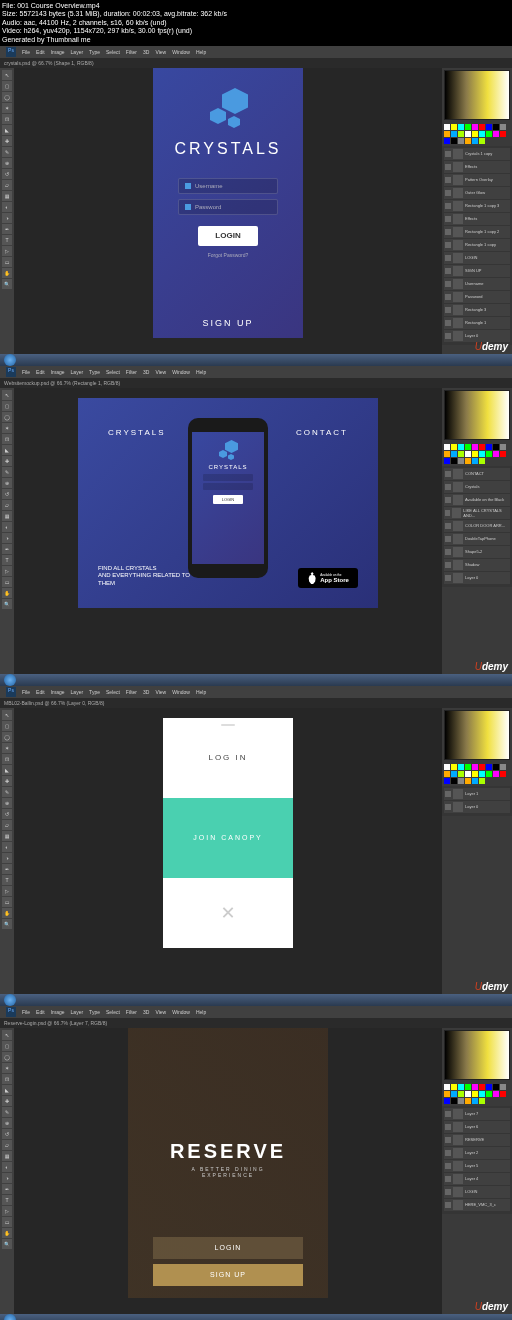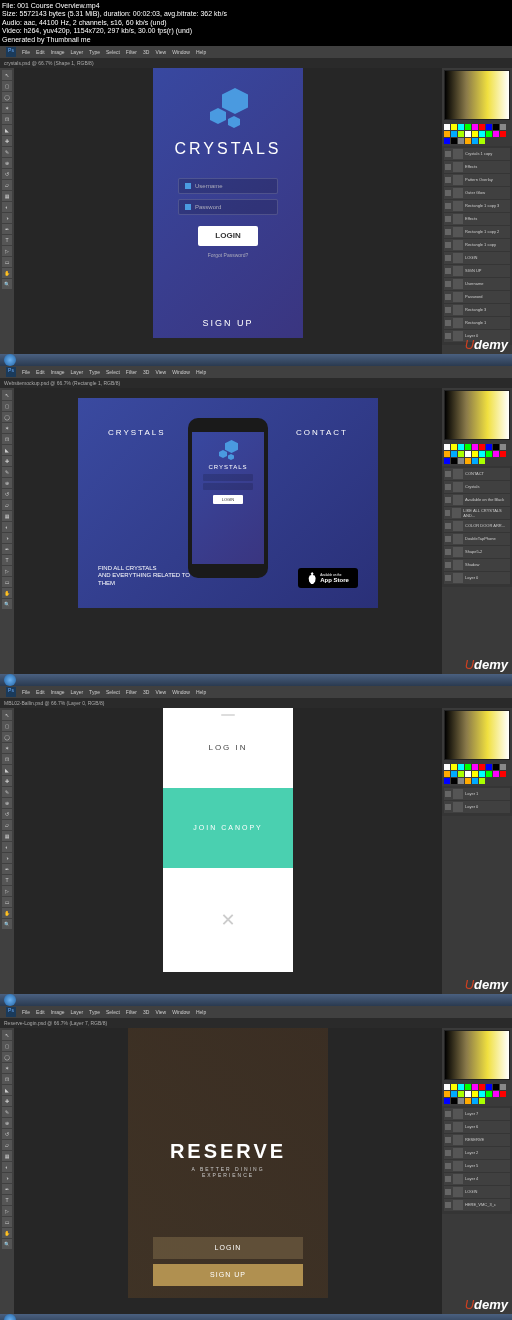--- a/index.html
+++ b/index.html
@@ -14,21 +14,21 @@
 .swatch { height: 50px; background: linear-gradient(90deg,#000,#8a7a4a,#f0e040,#fff); margin: 2px; border: 1px solid #222; }
 .chips { display: flex; flex-wrap: wrap; gap: 1px; padding: 2px; }
 .chips div { width: 6px; height: 6px; }
 .layers { background: #353535; font-size: 4px; color: #ccc; padding: 2px; }
 .layer { display: flex; align-items: center; gap: 2px; padding: 1px; background: #404040; margin-bottom: 1px; }
 .eye { width: 6px; height: 6px; background: #666; }
 .thumb { width: 10px; height: 10px; background: #555; }
 .canvas { position: absolute; left: 14px; right: 70px; top: 22px; bottom: 12px; background: #262626; display: flex; align-items: flex-start; justify-content: center; }
 .taskbar { position: absolute; bottom: 0; left: 0; right: 0; height: 12px; background: linear-gradient(#4a6080,#2a3a50); display: flex; align-items: center; padding: 0 4px; }
 .start { width: 12px; height: 12px; background: radial-gradient(#6ab0f0,#2060a0); border-radius: 50%; }
-.udemy { position: absolute; right: 4px; bottom: 14px; font-size: 13px; color: #fff; font-style: italic; }
+.udemy { position: absolute; right: 4px; bottom: 14px; font-size: 10px; color: #fff; font-style: italic; }
 .udemy span { color: #d04020; }
 
 .crystals { width: 150px; height: 270px; background: linear-gradient(135deg,#3848a0,#3a3580); display: flex; flex-direction: column; align-items: center; padding: 20px 0 10px; }
 .logo { width: 40px; height: 40px; position: relative; }
 .hex { position: absolute; background: #4a9ae0; clip-path: polygon(50% 0,100% 25%,100% 75%,50% 100%,0 75%,0 25%); }
 .h1 { width: 26px; height: 26px; left: 14px; top: 0; }
 .h2 { width: 16px; height: 16px; left: 2px; top: 20px; }
 .h3 { width: 12px; height: 12px; left: 20px; top: 28px; }
 .brand { color: #fff; font-size: 16px; letter-spacing: 3px; font-weight: 300; margin: 12px 0 20px; }
 .field { width: 100px; height: 16px; background: rgba(0,0,0,0.15); border: 1px solid rgba(255,255,255,0.15); border-radius: 2px; margin-bottom: 5px; color: #aab; font-size: 6px; padding: 0 6px; display: flex; align-items: center; gap: 4px; }
@@ -43,21 +43,21 @@
 .screen { width: 100%; height: 100%; background: linear-gradient(135deg,#3848a0,#3a3580); display: flex; flex-direction: column; align-items: center; padding: 8px 0; }
 .mh { position: absolute; background: #4a9ae0; clip-path: polygon(50% 0,100% 25%,100% 75%,50% 100%,0 75%,0 25%); }
 .mbrand { color: #fff; font-size: 6px; letter-spacing: 1px; margin: 4px 0; }
 .mfield { width: 50px; height: 7px; background: rgba(0,0,0,0.15); border-radius: 1px; margin-bottom: 2px; }
 .mbtn { width: 30px; height: 9px; background: #fff; border-radius: 1px; margin: 3px 0; font-size: 4px; color: #333; text-align: center; line-height: 9px; }
 .tagline { position: absolute; left: 20px; bottom: 20px; color: #fff; font-size: 6px; line-height: 1.3; }
 .appstore { position: absolute; right: 20px; bottom: 20px; width: 60px; height: 20px; background: #000; border-radius: 3px; color: #fff; font-size: 5px; display: flex; align-items: center; justify-content: center; gap: 3px; }
 .apple { width: 10px; height: 12px; background: #fff; clip-path: polygon(50% 0,65% 15%,55% 25%,75% 30%,85% 50%,80% 80%,60% 100%,40% 100%,20% 80%,15% 50%,25% 30%,45% 25%,35% 15%); }
 .watermark { position: absolute; left: 50%; transform: translateX(-50%); bottom: -28px; color: #f0d040; font-size: 16px; font-weight: bold; }
 
-.canopy { width: 130px; height: 264px; background: #fff; display: flex; flex-direction: column; }
+.canopy { width: 130px; height: 230px; background: #fff; display: flex; flex-direction: column; margin-top: 10px; }
 .ctop { height: 80px; display: flex; align-items: center; justify-content: center; position: relative; }
 .chandle { position: absolute; top: 6px; left: 50%; transform: translateX(-50%); width: 14px; height: 2px; background: #ddd; border-radius: 1px; }
 .clogin { font-size: 8px; letter-spacing: 2px; color: #444; }
 .cmid { height: 80px; background: #4ad0b0; display: flex; align-items: center; justify-content: center; color: #fff; font-size: 7px; letter-spacing: 2px; }
 .cbot { flex: 1; display: flex; align-items: center; justify-content: center; }
 .cx { font-size: 18px; color: #ccc; }
 
 .reserve { width: 200px; height: 270px; background: linear-gradient(rgba(50,40,30,0.85),rgba(50,40,30,0.85)),linear-gradient(45deg,#8a7050,#6a5040); display: flex; flex-direction: column; align-items: center; justify-content: flex-end; padding-bottom: 12px; position: relative; }
 .rtitle { position: absolute; top: 50%; left: 50%; transform: translate(-50%,-60%); text-align: center; }
 .rbrand { color: #fff; font-size: 20px; font-weight: bold; letter-spacing: 3px; }

